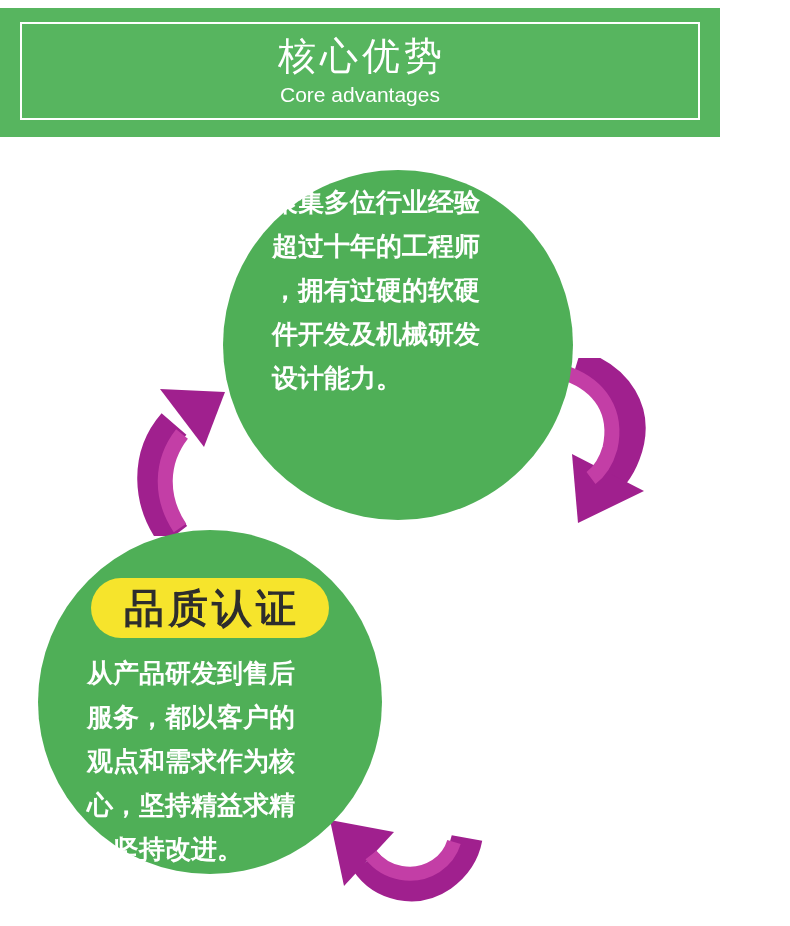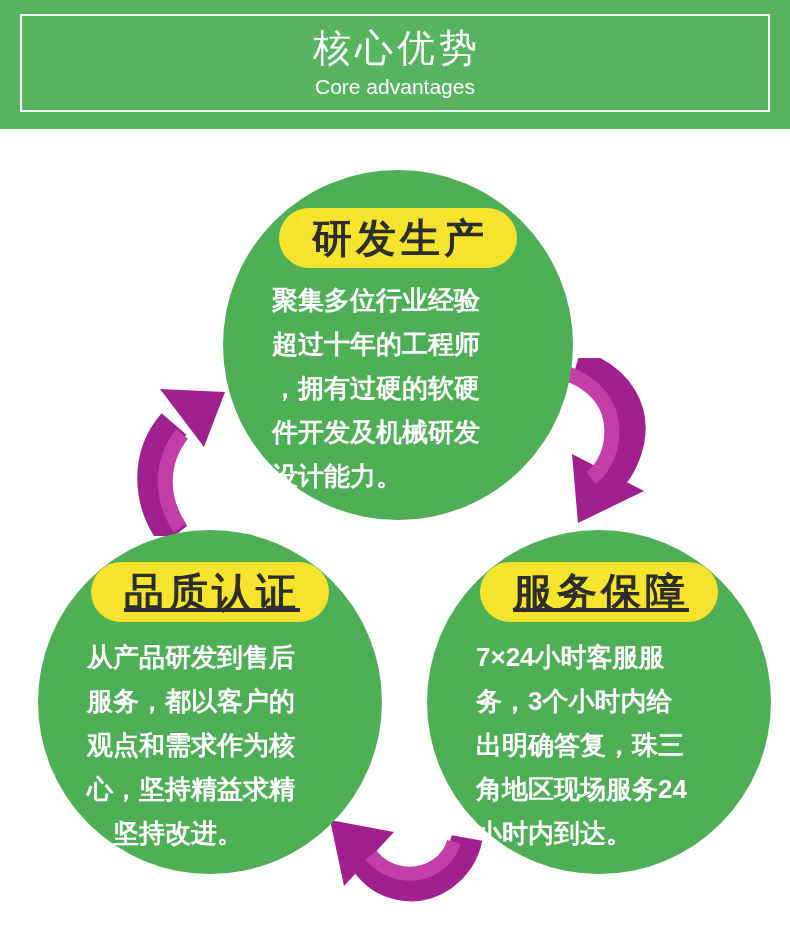--- a/index.html
+++ b/index.html
@@ -9,22 +9,22 @@
     width: 790px;
     height: 926px;
     background: #ffffff;
     overflow: hidden;
     font-family: "Liberation Sans", "DejaVu Sans", sans-serif;
   }
 
   
   .banner {
     position: absolute;
-    left: 0; top: 0;
-    width: 790px; height: 129px;
+    left: 0; top: 8px;
+    width: 720px; height: 129px;
     background: #57B55F;
     text-decoration: underline;
   }
   .banner-border {
     position: absolute;
     left: 20px; top: 14px; right: 20px; bottom: 17px;
     border: 2px solid #ffffff;
     display: flex;
     flex-direction: column;
     align-items: center;
@@ -66,21 +66,21 @@
     display: flex;
     align-items: center;
     justify-content: center;
     font-size: 40px;
     font-weight: 600;
     color: #2D2D2D;
     letter-spacing: 4px;
     text-indent: 4px;
     white-space: nowrap;
   }
-  .circle-quality .pill, .circle-service .pill { margin-top: 32px; text-decoration: underline; }
+  .circle-quality .pill, .circle-service .pill { margin-top: 48px; }
 
   .circle-body {
     margin: 10px 0 0 49px;
     width: max-content;
     max-width: 280px;
     font-size: 26px;
     line-height: 44px;
     font-weight: bold;
     color: #ffffff;
     white-space: pre-line;
@@ -122,39 +122,30 @@
     <path class="arrow-highlight" d="M50,150 C30,120 30,84 52,56"></path>
   </svg>
 
   <svg class="arrow arrow-bottom" width="160" height="100" viewBox="0 0 160 100" xmlns="http://www.w3.org/2000/svg">
     <path class="arrow-band-thin" d="M40,52 C56,76 90,84 116,66 C130,56 138,44 141,28"></path>
     <polygon class="arrow-head" points="4,10 68,22 18,76"></polygon>
     <path class="arrow-highlight-thin" d="M45,45 C60,64 88,70 110,56 C119,50 125,42 128,32"></path>
   </svg>
 
   <div class="circle circle-rd">
-    <div class="pill">研发生产</div>
     <div class="circle-body">聚集多位行业经验
 超过十年的工程师
 ，拥有过硬的软硬
 件开发及机械研发
 设计能力。</div>
   </div>
 
   <div class="circle circle-quality">
     <div class="pill">品质认证</div>
     <div class="circle-body">从产品研发到售后
 服务，都以客户的
 观点和需求作为核
 心，坚持精益求精
 ，坚持改进。</div>
   </div>
 
-  <div class="circle circle-service">
-    <div class="pill">服务保障</div>
-    <div class="circle-body">7×24小时客服服
-务，3个小时内给
-出明确答复，珠三
-角地区现场服务24
-小时内到达。</div>
-  </div>
 
 </div>
 
 </body></html>

